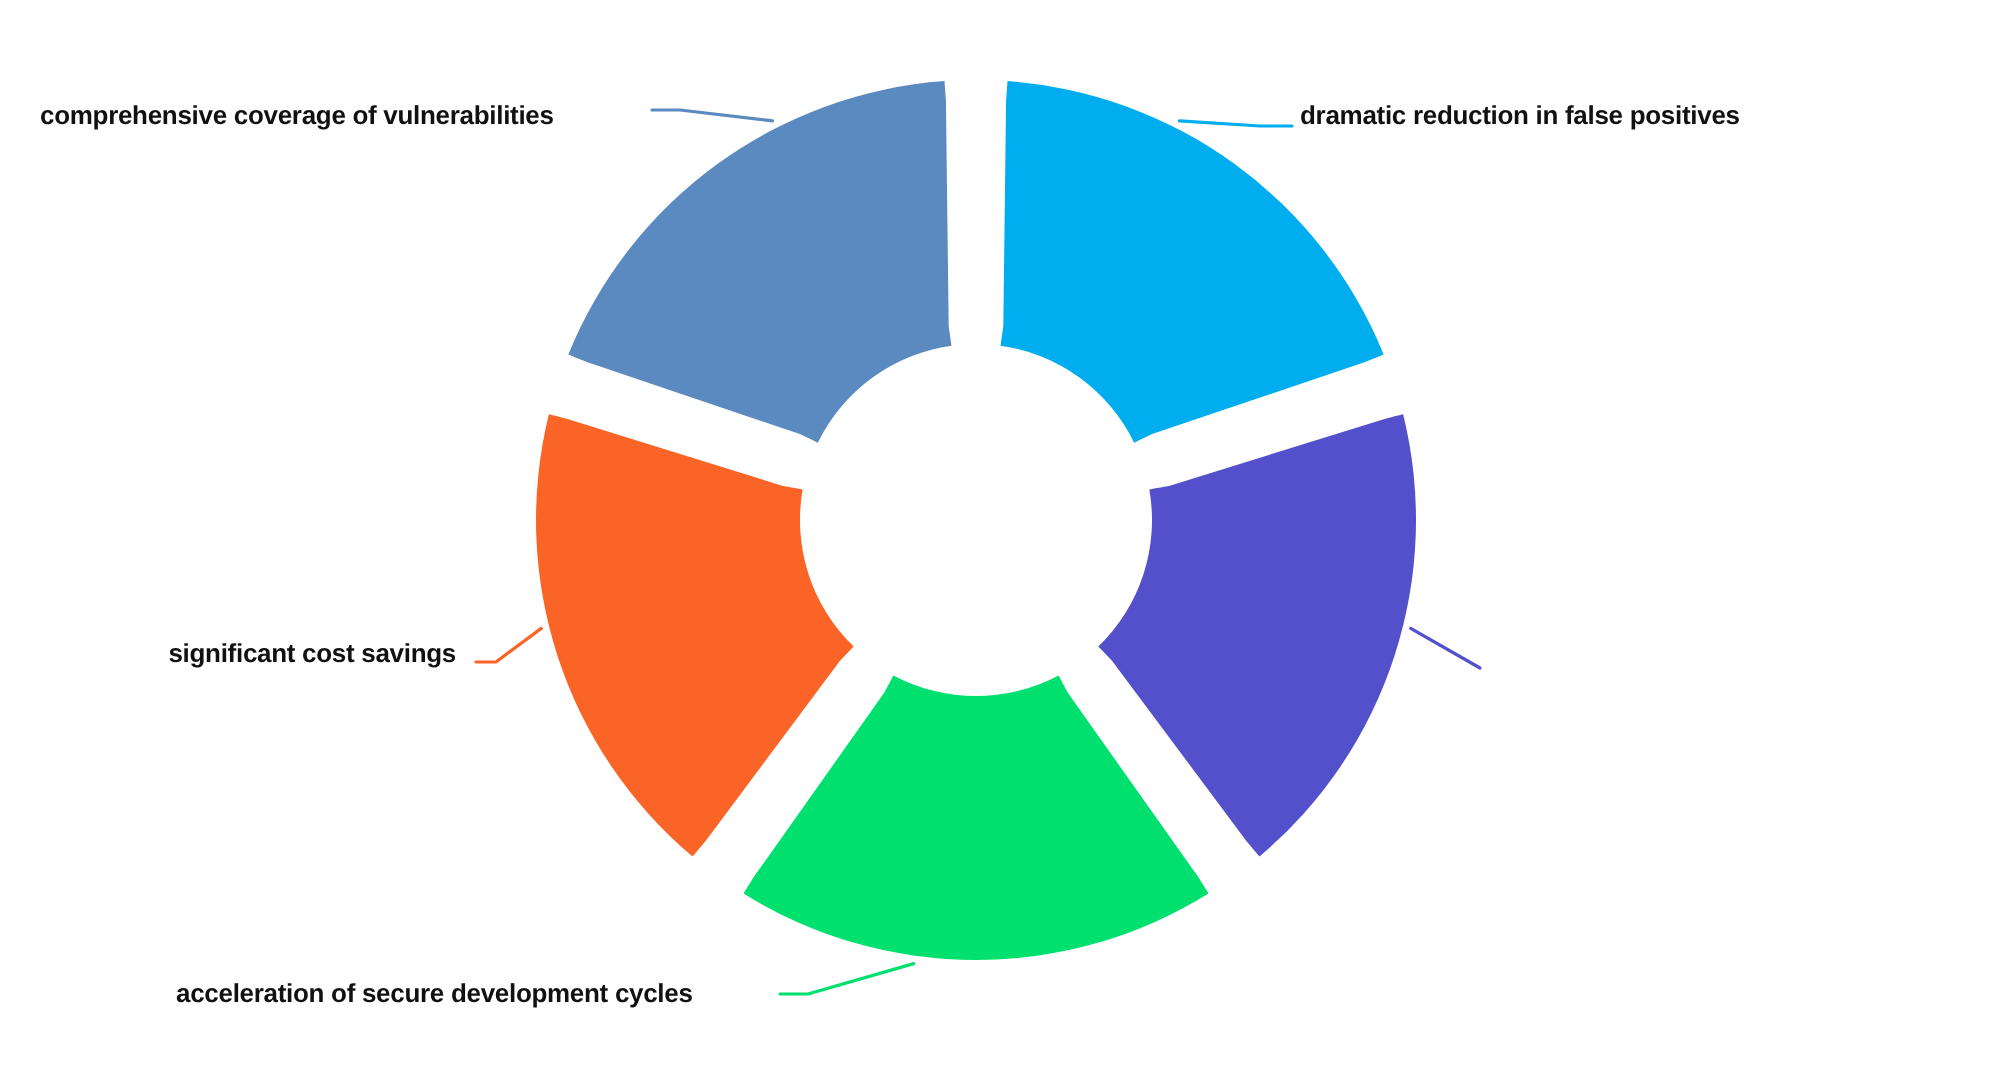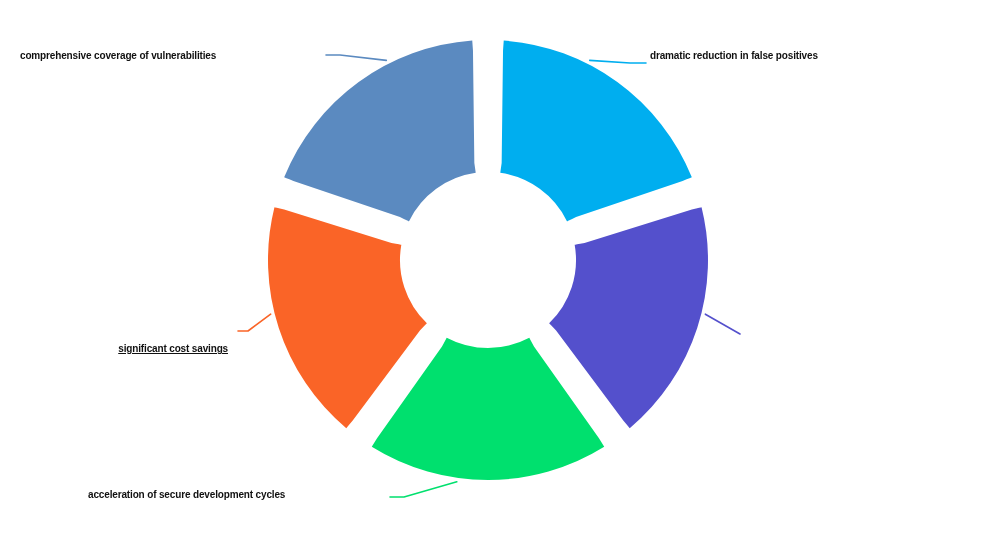--- a/index.html
+++ b/index.html
@@ -24,34 +24,34 @@
     position: absolute;
     left: 0;
     top: 0;
     width: 1000px;
     height: 544px;
     display: block;
   }
   .seg-label {
     position: absolute;
     font-family: "Liberation Sans", sans-serif;
-    font-size: 10px;
+    font-size: 13px;
     font-weight: bold;
     color: #111111;
     letter-spacing: -0.15px;
     white-space: nowrap;
     line-height: 1;
   }
   .label-right { text-align: right; }
   .label-left  { text-align: right; }
 
   #label-0 { left: 650px; top: 51px; }
   #label-1 { left: 744px; top: 328px; }
   #label-2 { left: 88px;  top: 490px; }
-  #label-3 { right: 772px; top: 344px; text-decoration: underline; }
+  #label-3 { right: 772px; top: 320px; }
   #label-4 { left: 20px;  top: 51px; }
 </style>
 </head>
 <body>
 
 <div id="infographic">
 
   <svg id="donut-svg" viewBox="0 0 1000 544">
     <g>
       <path d="M 503.03 50.54 Q 503.75 40.56 503.75 40.56 A 220 220 0 0 1 691.83 177.22 Q 691.83 177.22 682.57 180.98 L 576.07 217.02 Q 567.09 221.41 567.09 221.41 A 88 88 0 0 0 500.26 172.86 Q 500.26 172.86 501.66 162.96 Z" fill="#00AEEF" stroke="none"></path>

